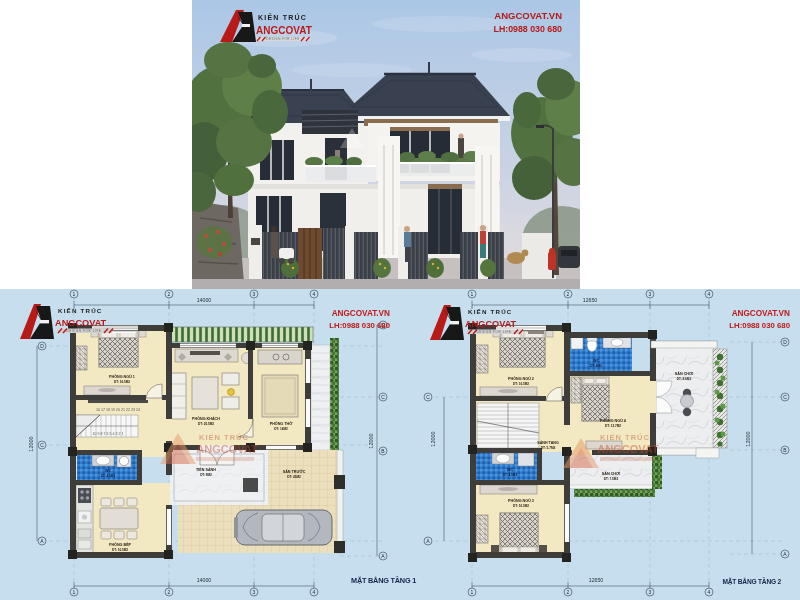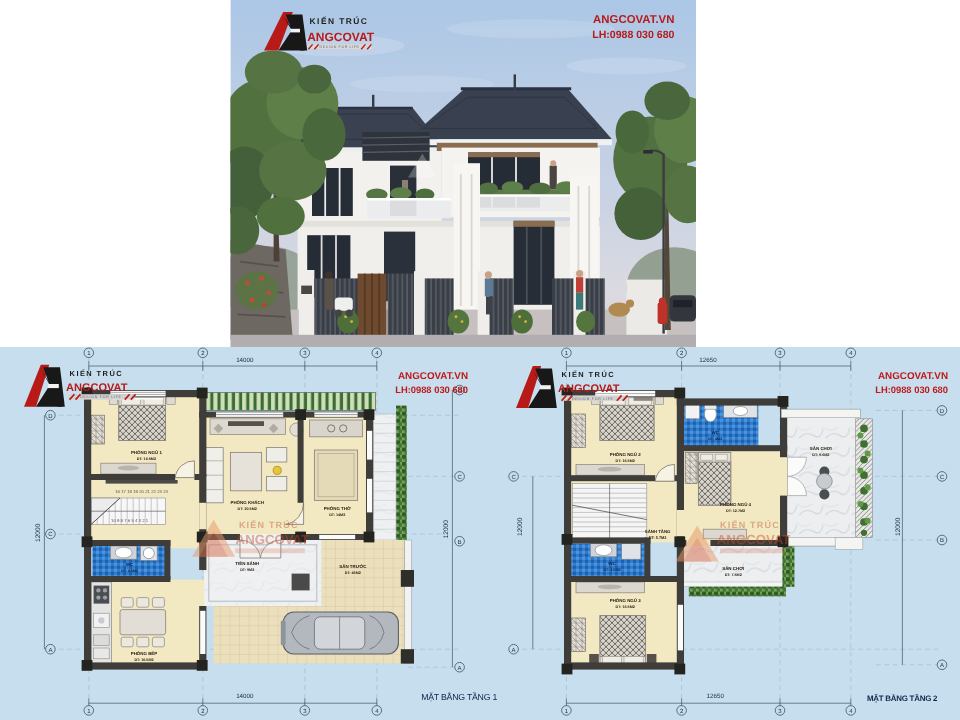--- a/index.html
+++ b/index.html
@@ -1090,14 +1090,14 @@
 
 <g fill="#c01818" text-anchor="end" font-weight="bold">
 <text x="390" y="27" font-size="8.2">ANGCOVAT.VN</text>
 <text x="390" y="38.5" font-size="7.8">LH:0988 030 680</text>
 </g>
 
 <text x="381" y="295" font-size="6.6" font-weight="bold" fill="#14264a" text-anchor="end" letter-spacing="-0.2">MẶT BẰNG TẦNG 2</text>
 </svg>
 </div>
 
-<div class="abs" style="left:351px;top:576px;font-size:7.3px;font-weight:normal;color:#14264a;letter-spacing:-0.2px;">MẶT BẰNG TẦNG 1</div>
+<div class="abs" style="left:351px;top:576px;font-size:7.3px;font-weight:bold;color:#14264a;letter-spacing:-0.2px;">MẶT BẰNG TẦNG 1</div>
 </div>
 
 </body></html>

